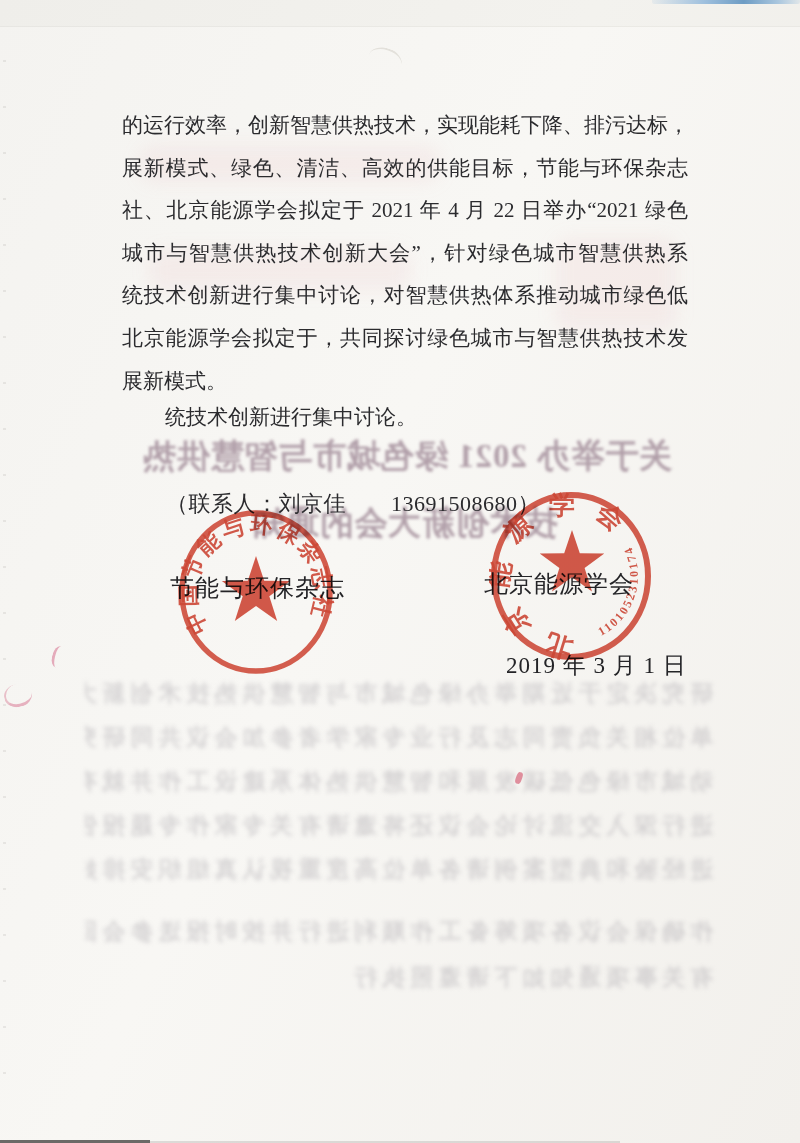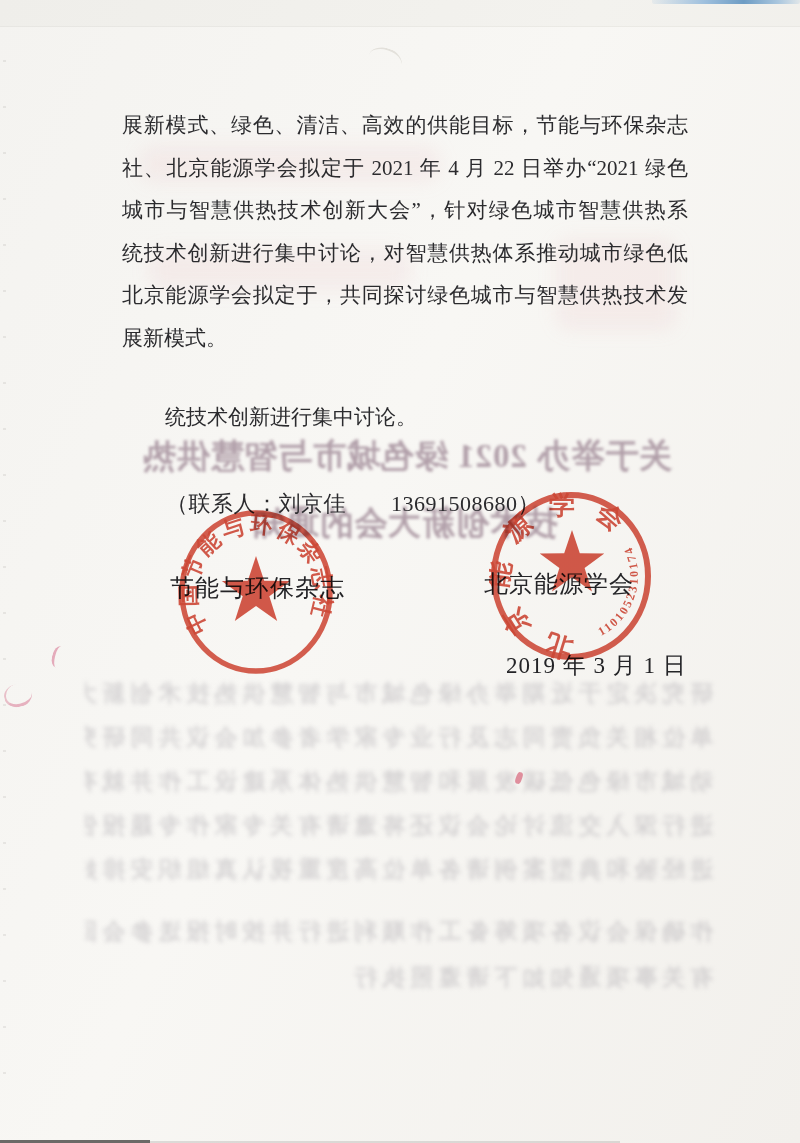--- a/index.html
+++ b/index.html
@@ -77,20 +77,21 @@
 
   <div class="abs bleed-line" style="top:678px;">研究决定于近期举办绿色城市与智慧供热技术创新大会有关</div>
   <div class="abs bleed-line" style="top:722px;">单位相关负责同志及行业专家学者参加会议共同研究部署推</div>
   <div class="abs bleed-line" style="top:766px;">动城市绿色低碳发展和智慧供热体系建设工作并就有关事项</div>
   <div class="abs bleed-line" style="top:810px;">进行深入交流讨论会议还将邀请有关专家作专题报告介绍先</div>
   <div class="abs bleed-line" style="top:854px;">进经验和典型案例请各单位高度重视认真组织安排好相关工</div>
   <div class="abs bleed-line" style="top:916px;">作确保会议各项筹备工作顺利进行并按时报送参会回执现将</div>
   <div class="abs bleed-line" style="top:962px;width:430px;left:283px;">有关事项通知如下请遵照执行</div>
 
   <div class="abs" id="body-text">
+    <div class="body-line">的运行效率，创新智慧供热技术，实现能耗下降、排污达标，</div>
     <div class="body-line">展新模式、绿色、清洁、高效的供能目标，节能与环保杂志</div>
     <div class="body-line">社、北京能源学会拟定于 2021 年 4 月 22 日举办“2021 绿色</div>
     <div class="body-line">城市与智慧供热技术创新大会”，针对绿色城市智慧供热系</div>
     <div class="body-line">统技术创新进行集中讨论，对智慧供热体系推动城市绿色低</div>
     <div class="body-line">北京能源学会拟定于，共同探讨绿色城市与智慧供热技术发</div>
     <div class="body-line no-justify">展新模式。</div>
   </div>
   <div class="abs" id="invite-line">统技术创新进行集中讨论。</div>
   <div class="abs" id="contact-line">（联系人：刘京佳　　13691508680）</div>
 

